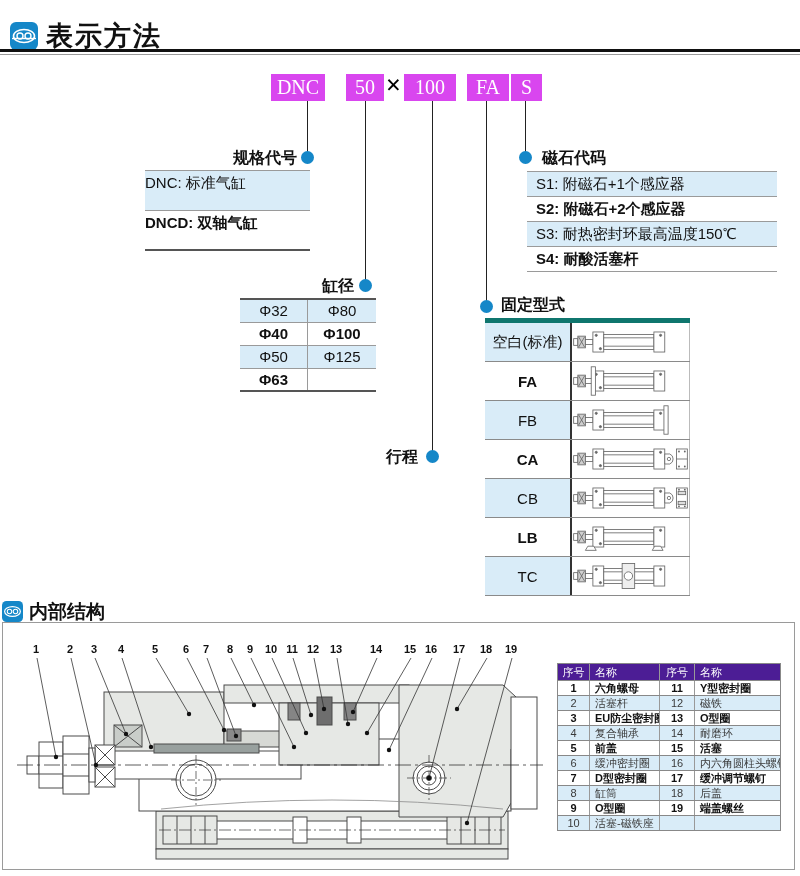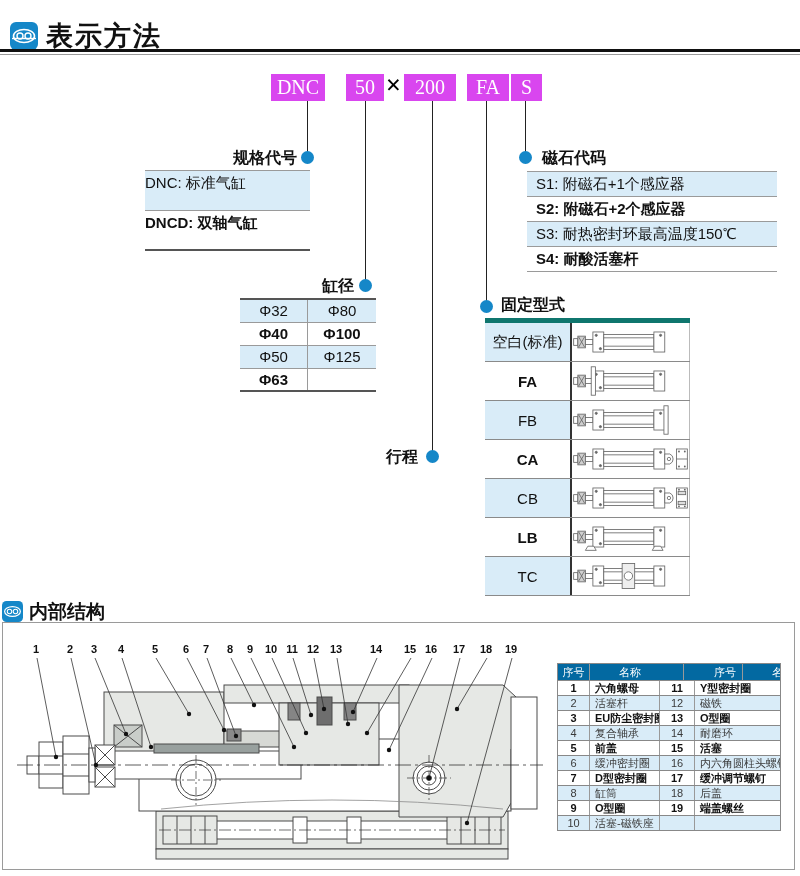--- a/index.html
+++ b/index.html
@@ -36,21 +36,21 @@
   .mount-row{display:flex;height:39px;border-bottom:1px solid #8a8a8a;box-sizing:border-box;}
   .mount-label{width:85px;display:flex;align-items:center;justify-content:center;font-size:15px;}
   .mount-div{width:2px;background:#333;}
   .mount-draw{width:117px;display:flex;align-items:center;justify-content:center;background:#fff;border-right:1px solid #bbb;}
   
   .section-title{font-family:"Liberation Serif",serif;font-weight:bold;font-size:19px;}
   .inner-box{border:1px solid #9a9a9a;background:#fff;}
   
   .parts{width:222px;font-size:11px;border:1px solid #888;border-bottom:none;}
   .parts .pr{display:flex;height:15px;line-height:14px;border-bottom:1px solid #888;box-sizing:border-box;}
-  .parts .ph{height:17px;line-height:16px;background:#0369a1;color:#fff;gap:24px;}
+  .parts .ph{height:17px;line-height:16px;background:#4c1d95;color:#fff;}
   .parts .c1{width:32px;text-align:center;border-right:1px solid #999;box-sizing:border-box;}
   .parts .c2{width:70px;padding-left:5px;border-right:1px solid #999;box-sizing:border-box;overflow:hidden;white-space:nowrap;}
   .parts .c3{width:35px;text-align:center;border-right:1px solid #999;box-sizing:border-box;}
   .parts .c4{flex:1;padding-left:5px;overflow:hidden;white-space:nowrap;}
   .parts .even{background:#d9ecf8;color:#3a3a3a;}
   .parts .odd{background:#fff;font-weight:bold;}
   svg text{font-family:"Liberation Sans",sans-serif;}
 </style>
 </head>
 <body>
@@ -84,21 +84,21 @@
     <circle cx="18" cy="14" r="3" fill="none" stroke="#fff" stroke-width="1.4"></circle>
     <line x1="2" y1="16.5" x2="26" y2="16.5" stroke="#fff" stroke-width="1.4"></line>
   </svg>
   <div class="abs page-title" style="left:46px;top:18px">表示方法</div>
   <div class="abs rule-thick" style="left:0;top:49px;width:800px"></div>
   <div class="abs rule-thin" style="left:0;top:54px;width:800px"></div>
 
   <div class="abs code-box" style="left:271px;top:74px;width:54px">DNC</div>
   <div class="abs code-box" style="left:346px;top:74px;width:38px">50</div>
   <div class="abs times" style="left:383px;top:72px;width:21px;text-align:center">×</div>
-  <div class="abs code-box" style="left:404px;top:74px;width:52px">200</div>
+  <div class="abs code-box" style="left:404px;top:74px;width:52px">100</div>
   <div class="abs code-box" style="left:467px;top:74px;width:42px">FA</div>
   <div class="abs code-box" style="left:511px;top:74px;width:31px">S</div>
 
   <div class="abs vline" style="left:307px;top:101px;height:52px"></div>
   <div class="abs vline" style="left:365px;top:101px;height:180px"></div>
   <div class="abs vline" style="left:432px;top:101px;height:351px"></div>
   <div class="abs vline" style="left:486px;top:101px;height:200px"></div>
   <div class="abs vline" style="left:525px;top:101px;height:52px"></div>
 
   <div class="abs dot" style="left:301px;top:151px"></div>

